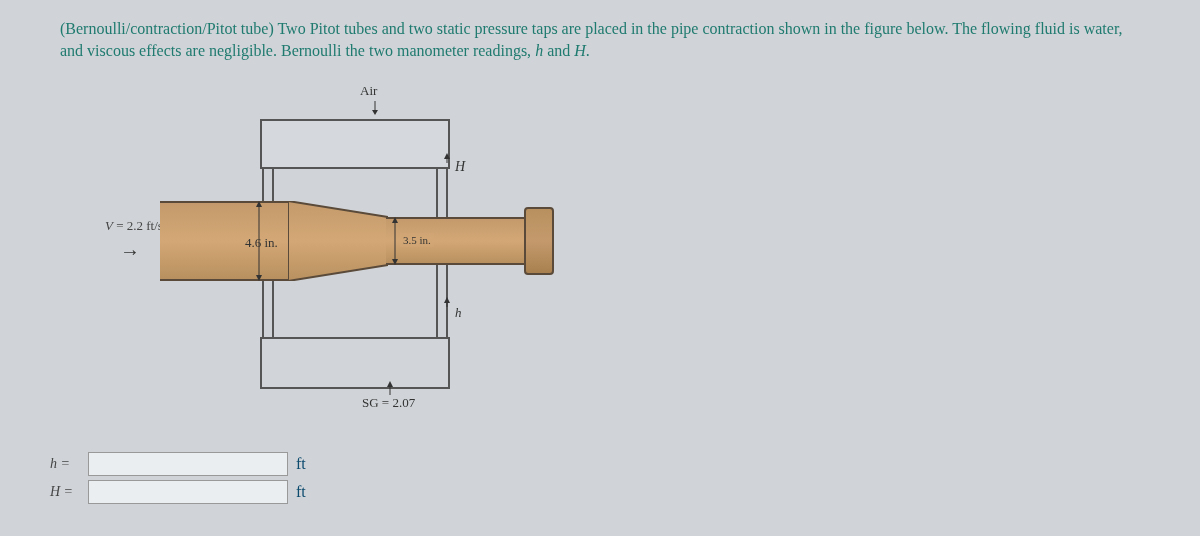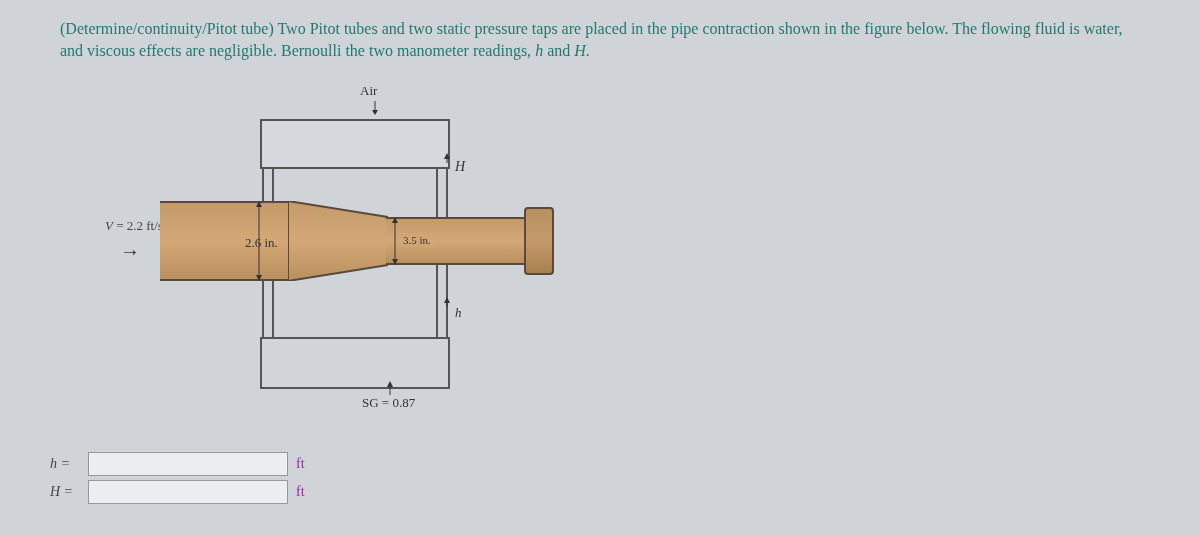--- a/index.html
+++ b/index.html
@@ -225,34 +225,34 @@
     }
     .answer-input {
       width: 200px;
       height: 24px;
       border: 1px solid #999;
       background: #ebeef1;
       padding: 2px 6px;
       font-size: 13px;
     }
     .answer-unit {
-      font-size: 14px;
-      color: #a21caf;
+      font-size: 16px;
+      color: #0c4a6e;
     }
     .answers-section {
       position: absolute;
       top: 448px;
     }
   </style>
 </head>
 <body>
 
 <div class="container">
   <p class="problem-text">
-    <span class="topic-tag">(Determine/continuity/Pitot tube)</span><span> Two Pitot tubes and two static pressure taps are placed in the pipe contraction shown in the figure below. The flowing fluid is water, and viscous effects are negligible. Bernoulli the two manometer readings, </span><span class="italic">h</span><span> and </span><span class="italic">H</span><span>.</span>
+    <span class="topic-tag">(Bernoulli/contraction/Pitot tube)</span><span> Two Pitot tubes and two static pressure taps are placed in the pipe contraction shown in the figure below. The flowing fluid is water, and viscous effects are negligible. Bernoulli the two manometer readings, </span><span class="italic">h</span><span> and </span><span class="italic">H</span><span>.</span>
   </p>
 
   <div class="diagram-area">
     <div class="air-label">Air</div>
     <svg class="air-arrow" width="10" height="14">
         <line x1="5" y1="0" x2="5" y2="12" stroke="#333" stroke-width="1"></line>
         <polygon points="5,14 2,9 8,9" fill="#333"></polygon>
       </svg>
 
     <div class="upper-tube-box"></div>
@@ -281,21 +281,21 @@
       </svg>
     </div>
     <div class="pipe-small"></div>
     <div class="pipe-end"></div>
 
     <svg style="position:absolute;left:154px;top:118px" width="10" height="80">
       <line x1="5" y1="5" x2="5" y2="75" stroke="#333" stroke-width="1"></line>
       <polygon points="5,0 2,6 8,6" fill="#333"></polygon>
       <polygon points="5,80 2,74 8,74" fill="#333"></polygon>
     </svg>
-    <div class="diameter-large">2.6 in.</div>
+    <div class="diameter-large">4.6 in.</div>
 
     <svg style="position:absolute;left:290px;top:134px" width="10" height="48">
       <line x1="5" y1="5" x2="5" y2="43" stroke="#333" stroke-width="1"></line>
       <polygon points="5,0 2,6 8,6" fill="#333"></polygon>
       <polygon points="5,48 2,42 8,42" fill="#333"></polygon>
     </svg>
     <div class="diameter-small">3.5 in.</div>
 
     <div class="lower-tube-left"></div>
     <div class="lower-tube-right"></div>
@@ -304,21 +304,21 @@
     <svg style="position:absolute;left:342px;top:214px" width="10" height="10">
         <polygon points="5,0 2,6 8,6" fill="#333"></polygon>
         <line x1="5" y1="5" x2="5" y2="10" stroke="#333"></line>
       </svg>
     <div class="h-label">h</div>
 
     <svg class="sg-arrow" width="10" height="14">
         <polygon points="5,0 2,6 8,6" fill="#333"></polygon>
         <line x1="5" y1="5" x2="5" y2="14" stroke="#333"></line>
       </svg>
-    <div class="sg-label">SG = 0.87</div>
+    <div class="sg-label">SG = 2.07</div>
   </div>
 </div>
 
 <div class="answers-section">
   <div class="answer-row">
     <span class="answer-label">h =</span>
     <input class="answer-input" type="text" value="" style="">
     <span class="answer-unit">ft</span>
   </div>
   <div class="answer-row">

